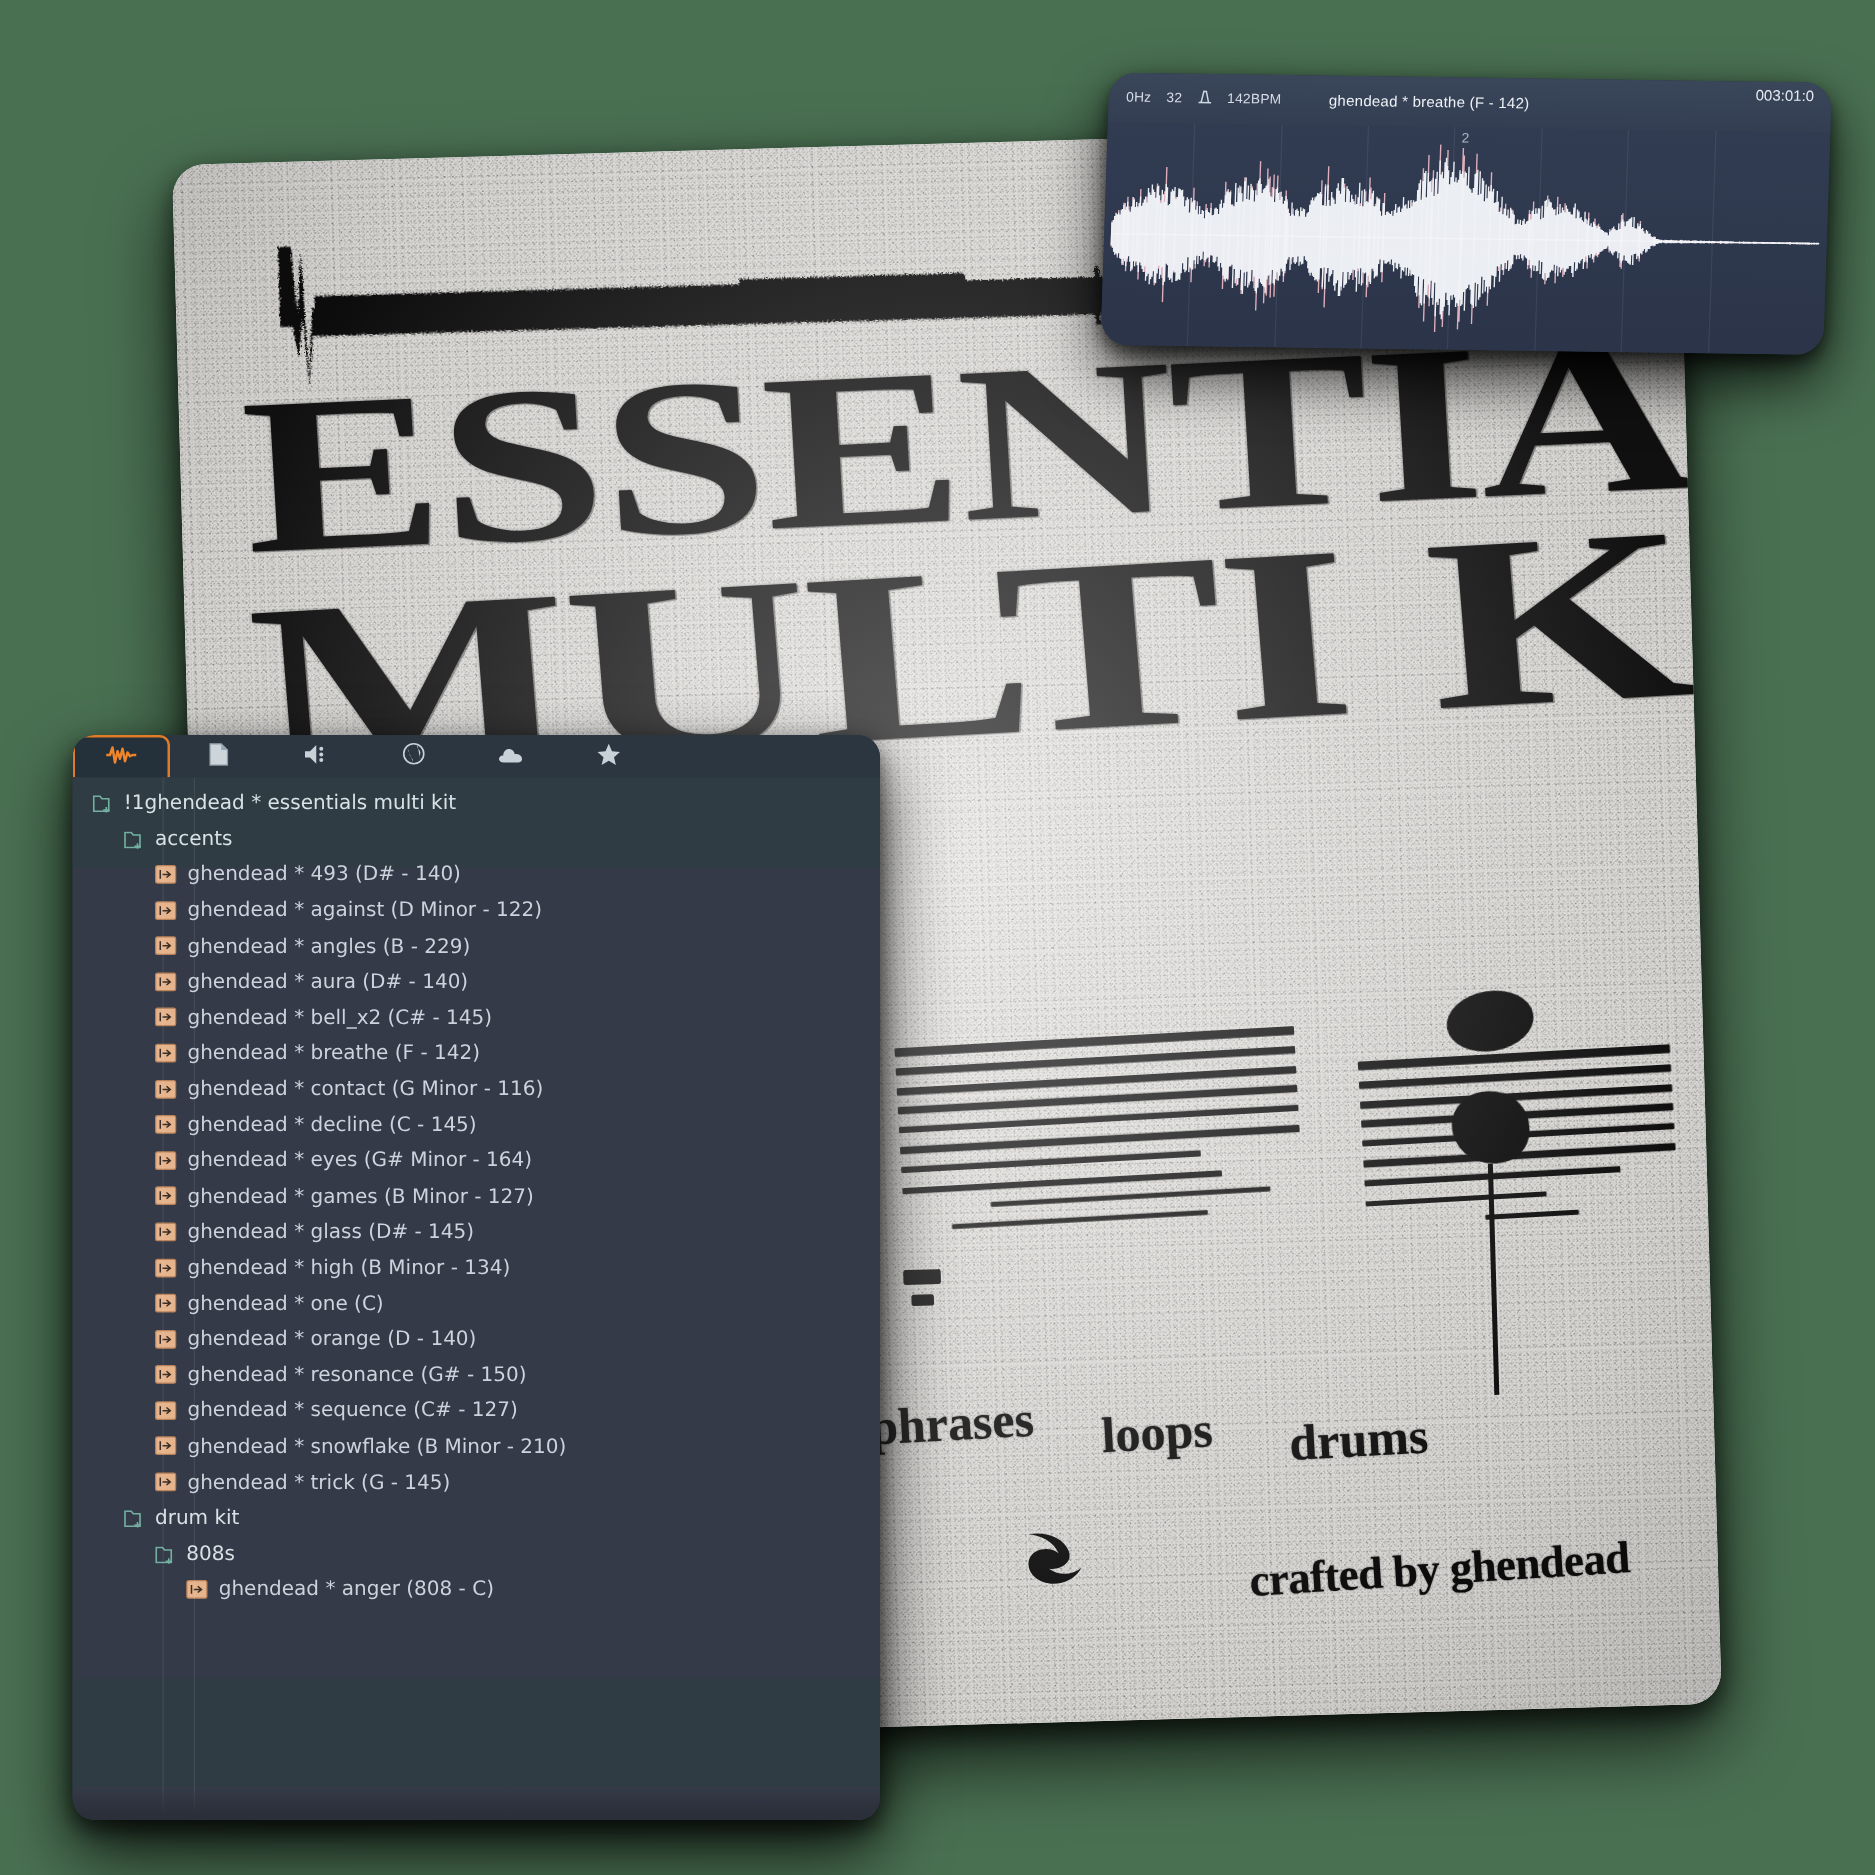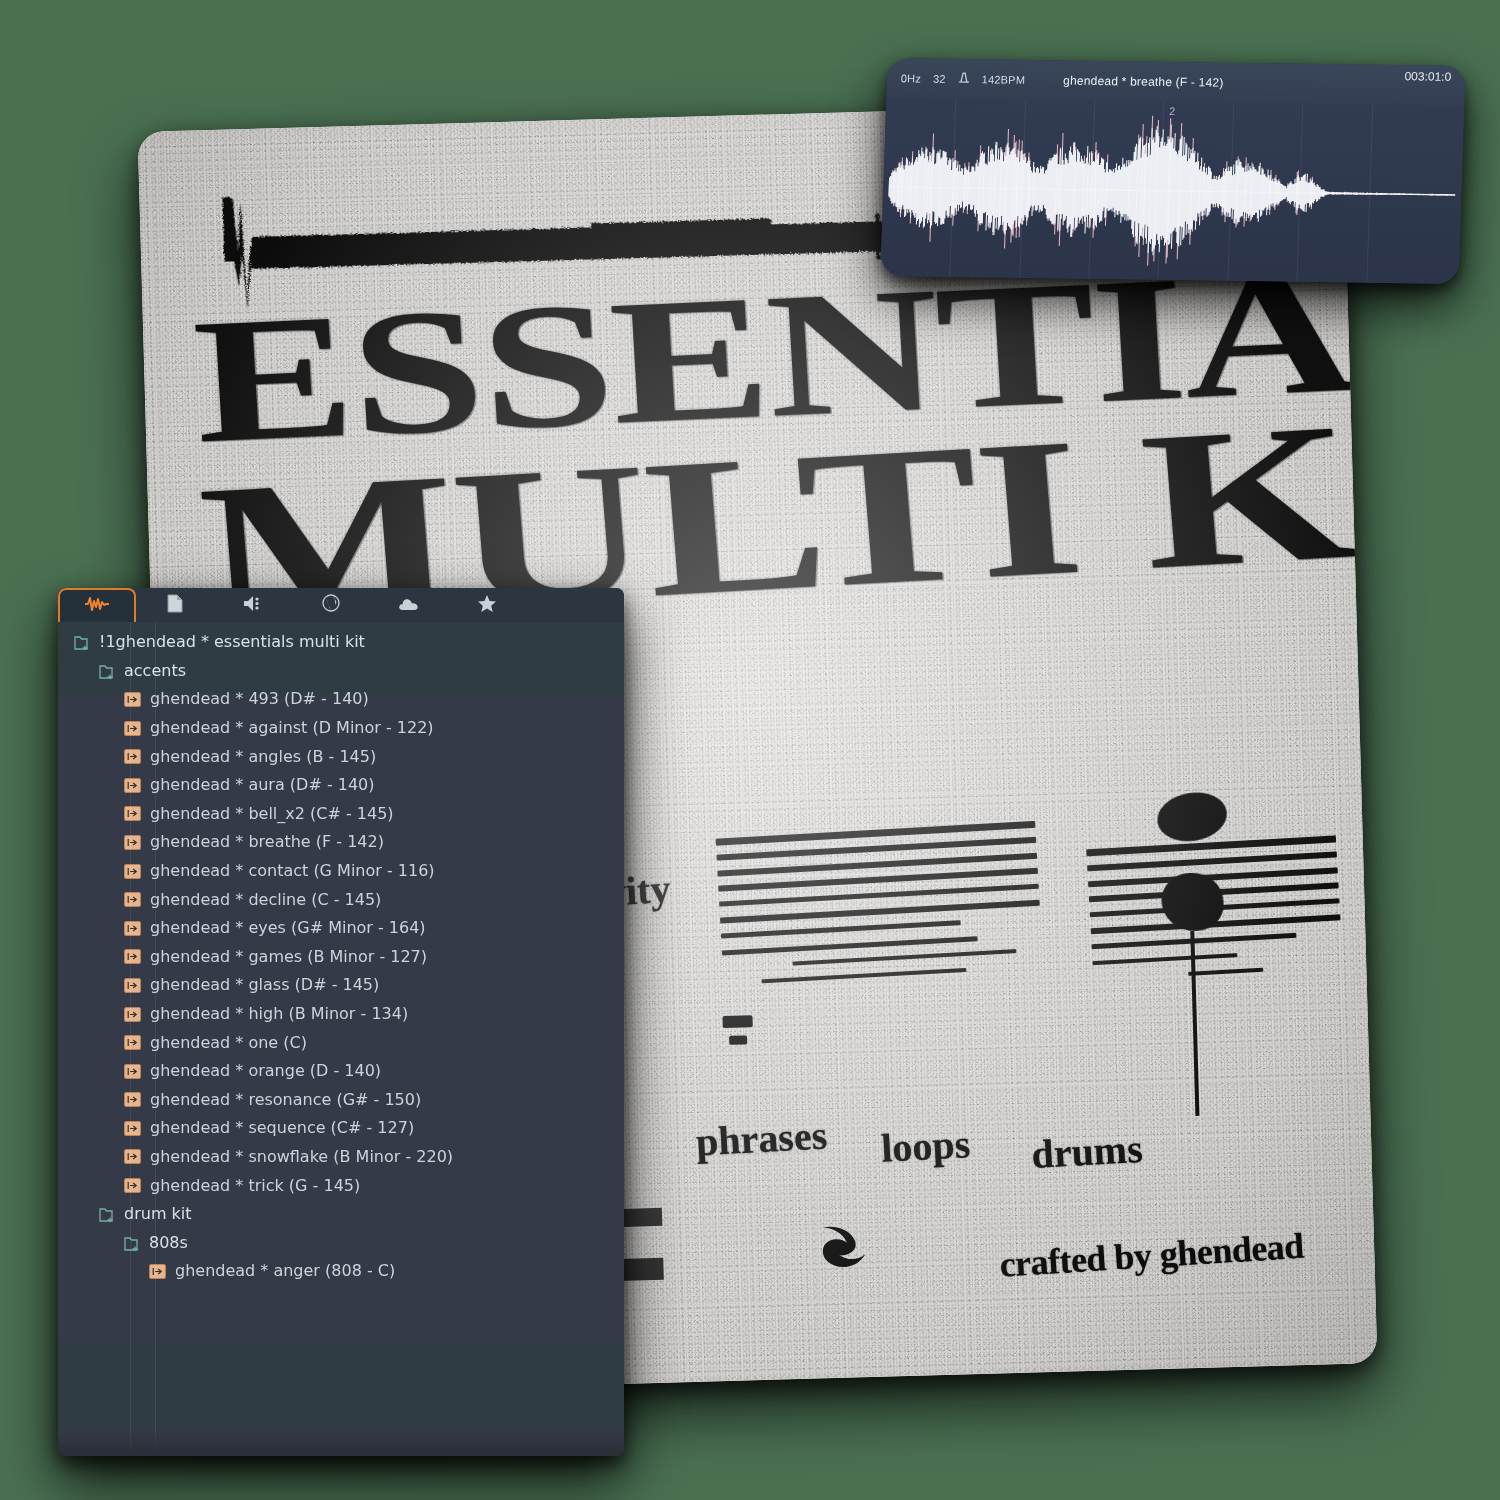--- a/index.html
+++ b/index.html
@@ -134,22 +134,22 @@
     background:linear-gradient(180deg,#313c52 0%, #2b3449 100%);
   }
   .grid-line{ position:absolute; top:0; bottom:0; width:1px; background:rgba(255,255,255,.07); }
   .bar-num{ position:absolute; top:3px; font-size:11px; color:#aab4c6; }
   #wave-svg{ position:absolute; left:0; top:14px; width:100%; height:150px; }
 
   
   #browser-panel{
     position:absolute;
     left:58px; top:588px;
-    width:566px; height:868px;
-    border-radius:8px;
+    width:646px; height:868px;
+    border-radius:18px;
     overflow:hidden;
     background:#343a47;
     box-shadow:0 26px 55px rgba(0,0,0,.8), 0 8px 18px rgba(0,0,0,.65);
     font-family:"DejaVu Sans", sans-serif;
   }
   #browser-tabs{
     position:relative; height:34px;
     background:#2b3640;
     display:flex; align-items:stretch;
   }
@@ -426,21 +426,21 @@
         </span>
         <span class="row-label">ghendead * against (D Minor - 122)</span>
       </div>
       <div class="row file">
         <span class="ind" style="width: 66px;"></span>
         <span class="file-ico">
           <svg width="11" height="9" viewBox="0 0 11 9">
             <path d="M1.2,1 L1.2,8 M3,4.5 L9,4.5 M6.2,2 L9.2,4.5 L6.2,7" stroke="#3a2e26" fill="none" stroke-width="1.2"></path>
           </svg>
         </span>
-        <span class="row-label">ghendead * angles (B - 145)</span>
+        <span class="row-label">ghendead * angles (B - 229)</span>
       </div>
       <div class="row file">
         <span class="ind" style="width: 66px;"></span>
         <span class="file-ico">
           <svg width="11" height="9" viewBox="0 0 11 9">
             <path d="M1.2,1 L1.2,8 M3,4.5 L9,4.5 M6.2,2 L9.2,4.5 L6.2,7" stroke="#3a2e26" fill="none" stroke-width="1.2"></path>
           </svg>
         </span>
         <span class="row-label">ghendead * aura (D# - 140)</span>
       </div>
@@ -552,21 +552,21 @@
         </span>
         <span class="row-label">ghendead * sequence (C# - 127)</span>
       </div>
       <div class="row file">
         <span class="ind" style="width: 66px;"></span>
         <span class="file-ico">
           <svg width="11" height="9" viewBox="0 0 11 9">
             <path d="M1.2,1 L1.2,8 M3,4.5 L9,4.5 M6.2,2 L9.2,4.5 L6.2,7" stroke="#3a2e26" fill="none" stroke-width="1.2"></path>
           </svg>
         </span>
-        <span class="row-label">ghendead * snowflake (B Minor - 220)</span>
+        <span class="row-label">ghendead * snowflake (B Minor - 210)</span>
       </div>
       <div class="row file">
         <span class="ind" style="width: 66px;"></span>
         <span class="file-ico">
           <svg width="11" height="9" viewBox="0 0 11 9">
             <path d="M1.2,1 L1.2,8 M3,4.5 L9,4.5 M6.2,2 L9.2,4.5 L6.2,7" stroke="#3a2e26" fill="none" stroke-width="1.2"></path>
           </svg>
         </span>
         <span class="row-label">ghendead * trick (G - 145)</span>
       </div>

